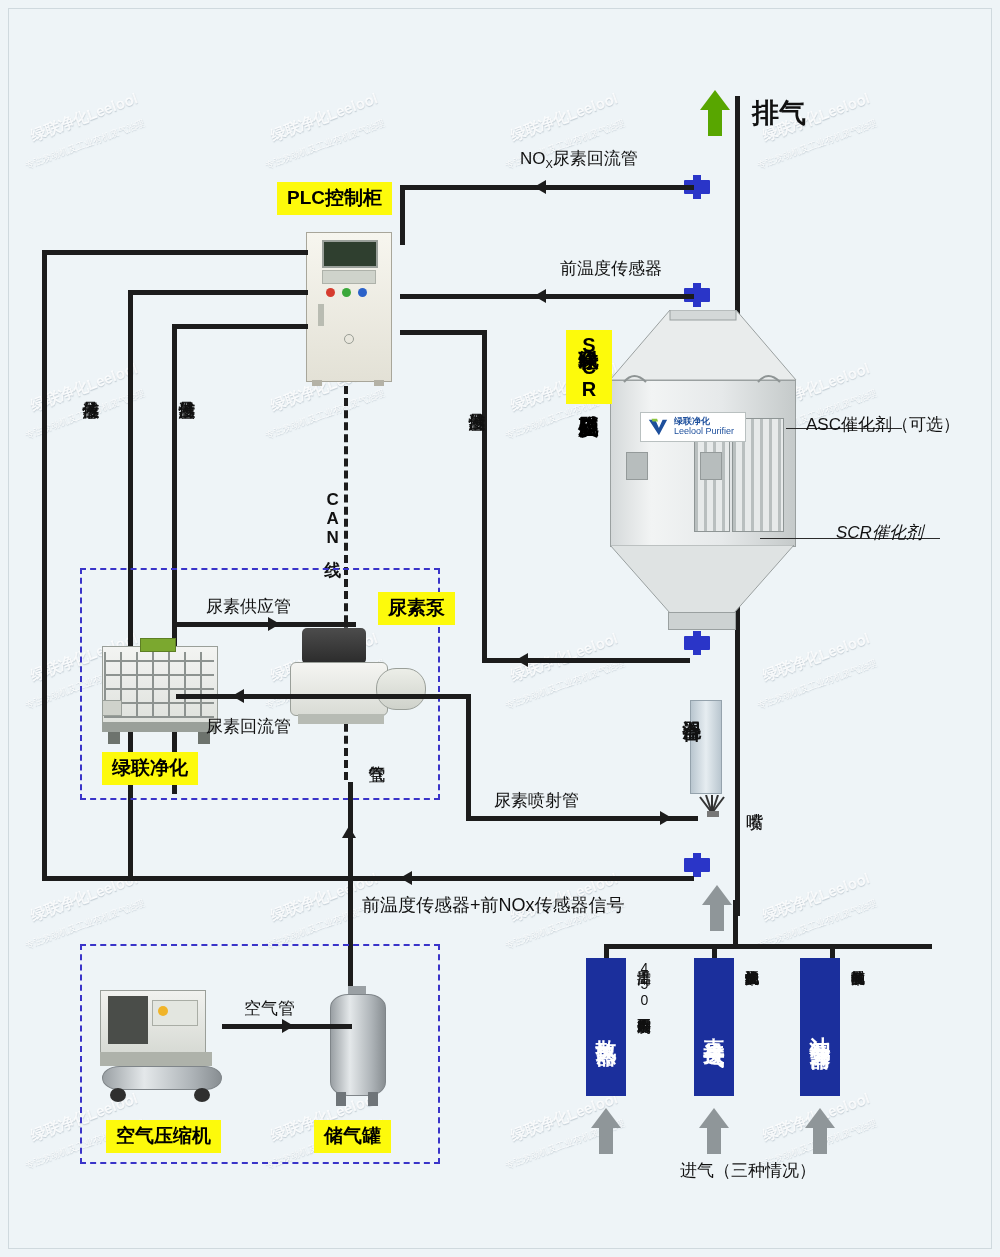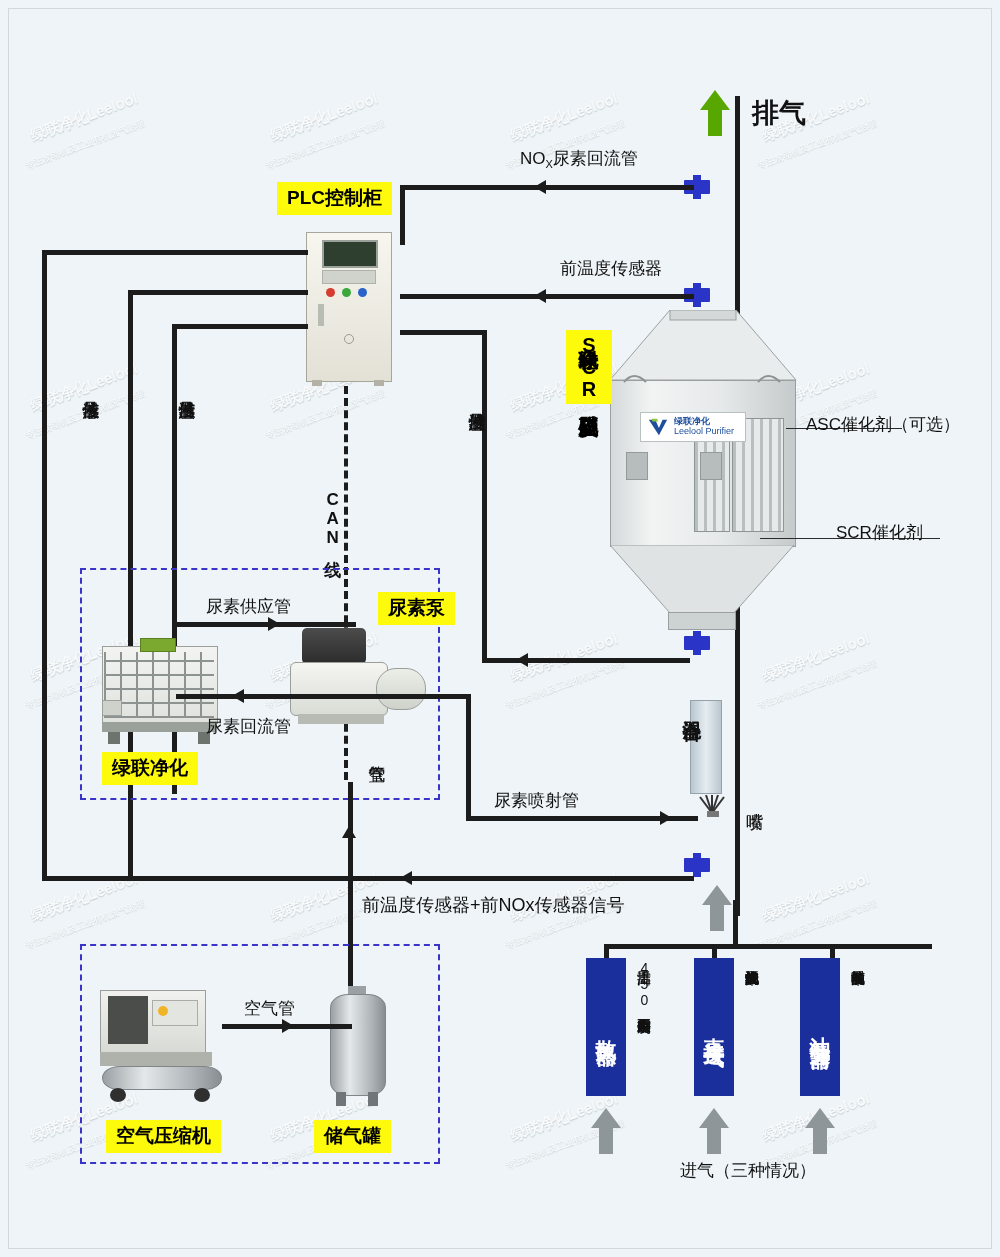--- a/index.html
+++ b/index.html
@@ -354,21 +354,21 @@
   </div>
 
   <svg style="position:absolute;left:610px;top:545px;width:184px;height:70px;">
     <polygon points="0,0 184,0 124,68 60,68" fill="#dfe3e3" stroke="#9aa0a0" stroke-width="1"></polygon>
   </svg>
   <div style="position:absolute;left:668px;top:612px;width:66px;height:16px;background:#cdd2d2;border:1px solid #9aa0a0;"></div>
 
   <div class="thinline h" style="left:786px; top:428px; width:116px;"></div>
   <div class="lbl" style="left:806px; top:414px;">ASC催化剂（可选）</div>
   <div class="thinline h" style="left:760px; top:538px; width:180px;"></div>
-  <div class="lbl" style="left:836px; top:522px;">SCR催化剂</div>
+  <div class="lbl" style="left:836px; top:522px;font-style:italic;">SCR催化剂</div>
 
   <div class="yellow vert" style="left:566px; top:330px; font-size:20px;">绿联净化SCR脱硝反应器</div>
 
   <div class="mixer" style="left:690px; top:700px; width:30px; height:92px;"></div>
   <div class="lbl vert bold" style="left:680px; top:706px; font-size:19px;">混合器</div>
 
   <div class="nozzle" style="left:692px; top:795px;">
     <svg width="40" height="22" viewBox="0 0 40 22">
       <line x1="20" y1="18" x2="8" y2="2" stroke="#333" stroke-width="2"></line>
       <line x1="20" y1="18" x2="14" y2="0" stroke="#333" stroke-width="2"></line>

